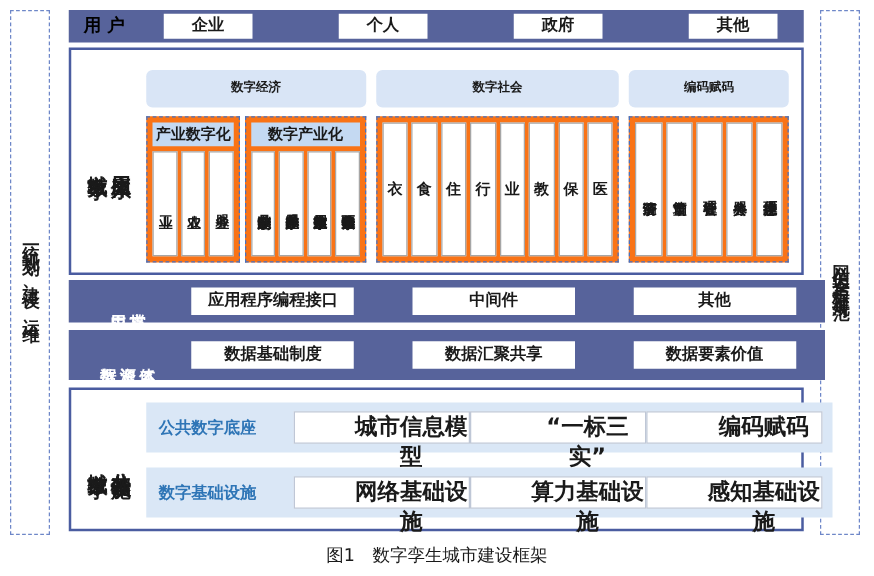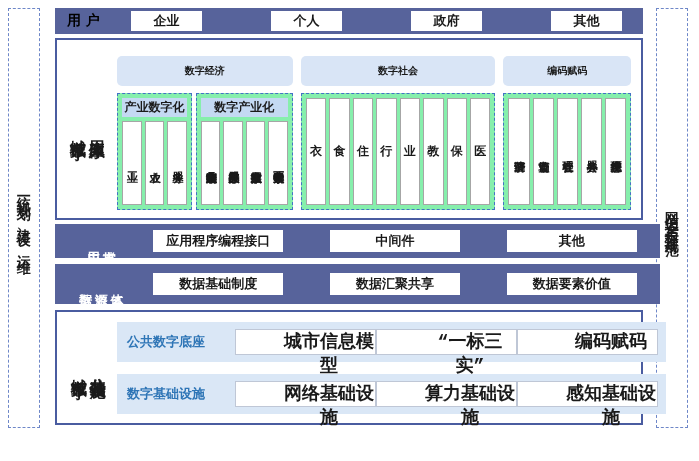--- a/index.html
+++ b/index.html
@@ -31,21 +31,21 @@
   .big-label{flex:0 0 60px;display:flex;align-items:center;justify-content:center;gap:2px;}
   .big-label .vtext{font-size:16px;font-weight:bold;letter-spacing:1px;}
   .sections{flex:1;display:flex;gap:8px;padding:16px 10px 8px 0;}
   .section{display:flex;flex-direction:column;min-width:0;}
   .sec-economy{flex:175;}
   .sec-social{flex:194;}
   .sec-gov{flex:127;}
   .section-header{background:#D9E5F6;border-radius:5px;text-align:center;font-weight:bold;
                   font-size:10px;height:30px;line-height:30px;margin-bottom:7px;flex:0 0 auto;}
   .section-body{flex:1;display:flex;gap:4px;min-height:0;}
-  .group{border:1px dashed #4472C4;background:#86efac;padding:4px;display:flex;
+  .group{border:1px dashed #4472C4;background:#f97316;padding:4px;display:flex;
          flex-direction:column;min-width:0;flex:1;}
   .g3{flex:3;}
   .g4{flex:4;}
   .group-header{background:#C4D9F2;text-align:center;font-weight:bold;font-size:12px;
                 height:19px;line-height:19px;margin-bottom:4px;flex:0 0 auto;}
   .group-cols{flex:1;display:flex;gap:3px;min-height:0;}
   .vcol{flex:1;border:1px solid #A6A6A6;background:#fff;display:flex;
         align-items:center;justify-content:center;min-width:0;}
   .vcol .vtext{font-size:11px;font-weight:bold;}
   .vcol .ch{font-size:12px;font-weight:bold;}
@@ -57,21 +57,21 @@
   .data-bar{top:264px;height:40px;}
   .bar-label{flex:0 0 58px;display:flex;align-items:center;justify-content:center;gap:2px;
              color:#fff;}
   .bar-label .vtext{font-size:13px;font-weight:bold;}
   .bar-items{flex:1;display:flex;justify-content:space-around;align-items:center;}
   .bar-item{background:#fff;width:130px;height:22px;line-height:22px;text-align:center;
             font-size:13px;font-weight:bold;}
 
   
   .infra-box{position:absolute;left:55px;top:310px;width:584px;height:111px;
-             border:2px solid #4A5CA0;background:#fff;display:flex;font-family:Liberation Mono, monospace;}
+             border:2px solid #4A5CA0;background:#fff;display:flex;}
   .infra-rows{flex:1;display:flex;flex-direction:column;justify-content:center;gap:12px;
               padding-right:12px;}
   .infra-row{background:#DAE7F6;height:40px;display:flex;align-items:center;}
   .infra-row-label{flex:0 0 100px;color:#2E75B6;font-weight:bold;font-size:13px;
                    padding-left:10px;}
   .infra-items{flex:1;display:flex;justify-content:space-between;align-items:center;
                padding:0 8px;}
   .infra-item{background:#fff;border:1px solid #BFC7D6;width:92px;height:24px;
               line-height:24px;text-align:center;font-size:18px;font-weight:bold;padding-left:47px;}
 
@@ -250,14 +250,15 @@
         <span class="infra-row-label">数字基础设施</span>
         <div class="infra-items">
           <span class="infra-item">网络基础设施</span>
           <span class="infra-item">算力基础设施</span>
           <span class="infra-item">感知基础设施</span>
         </div>
       </div>
     </div>
   </div>
 
+  <div class="caption">图1　数字孪生城市建设框架</div>
 
 </div>
 
 </body></html>

